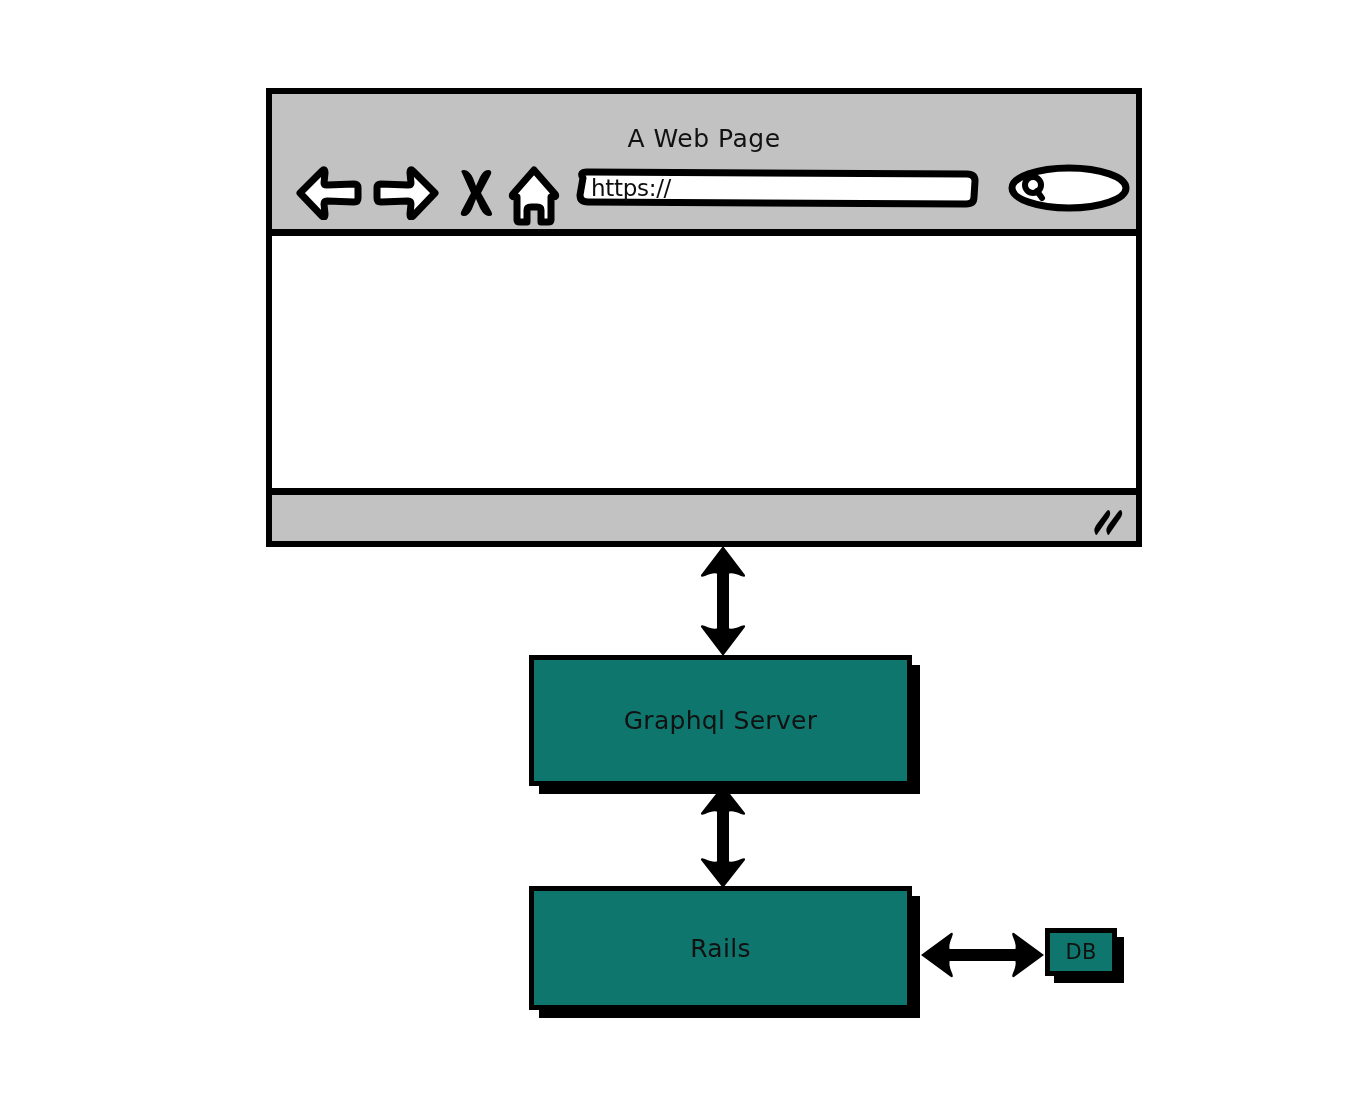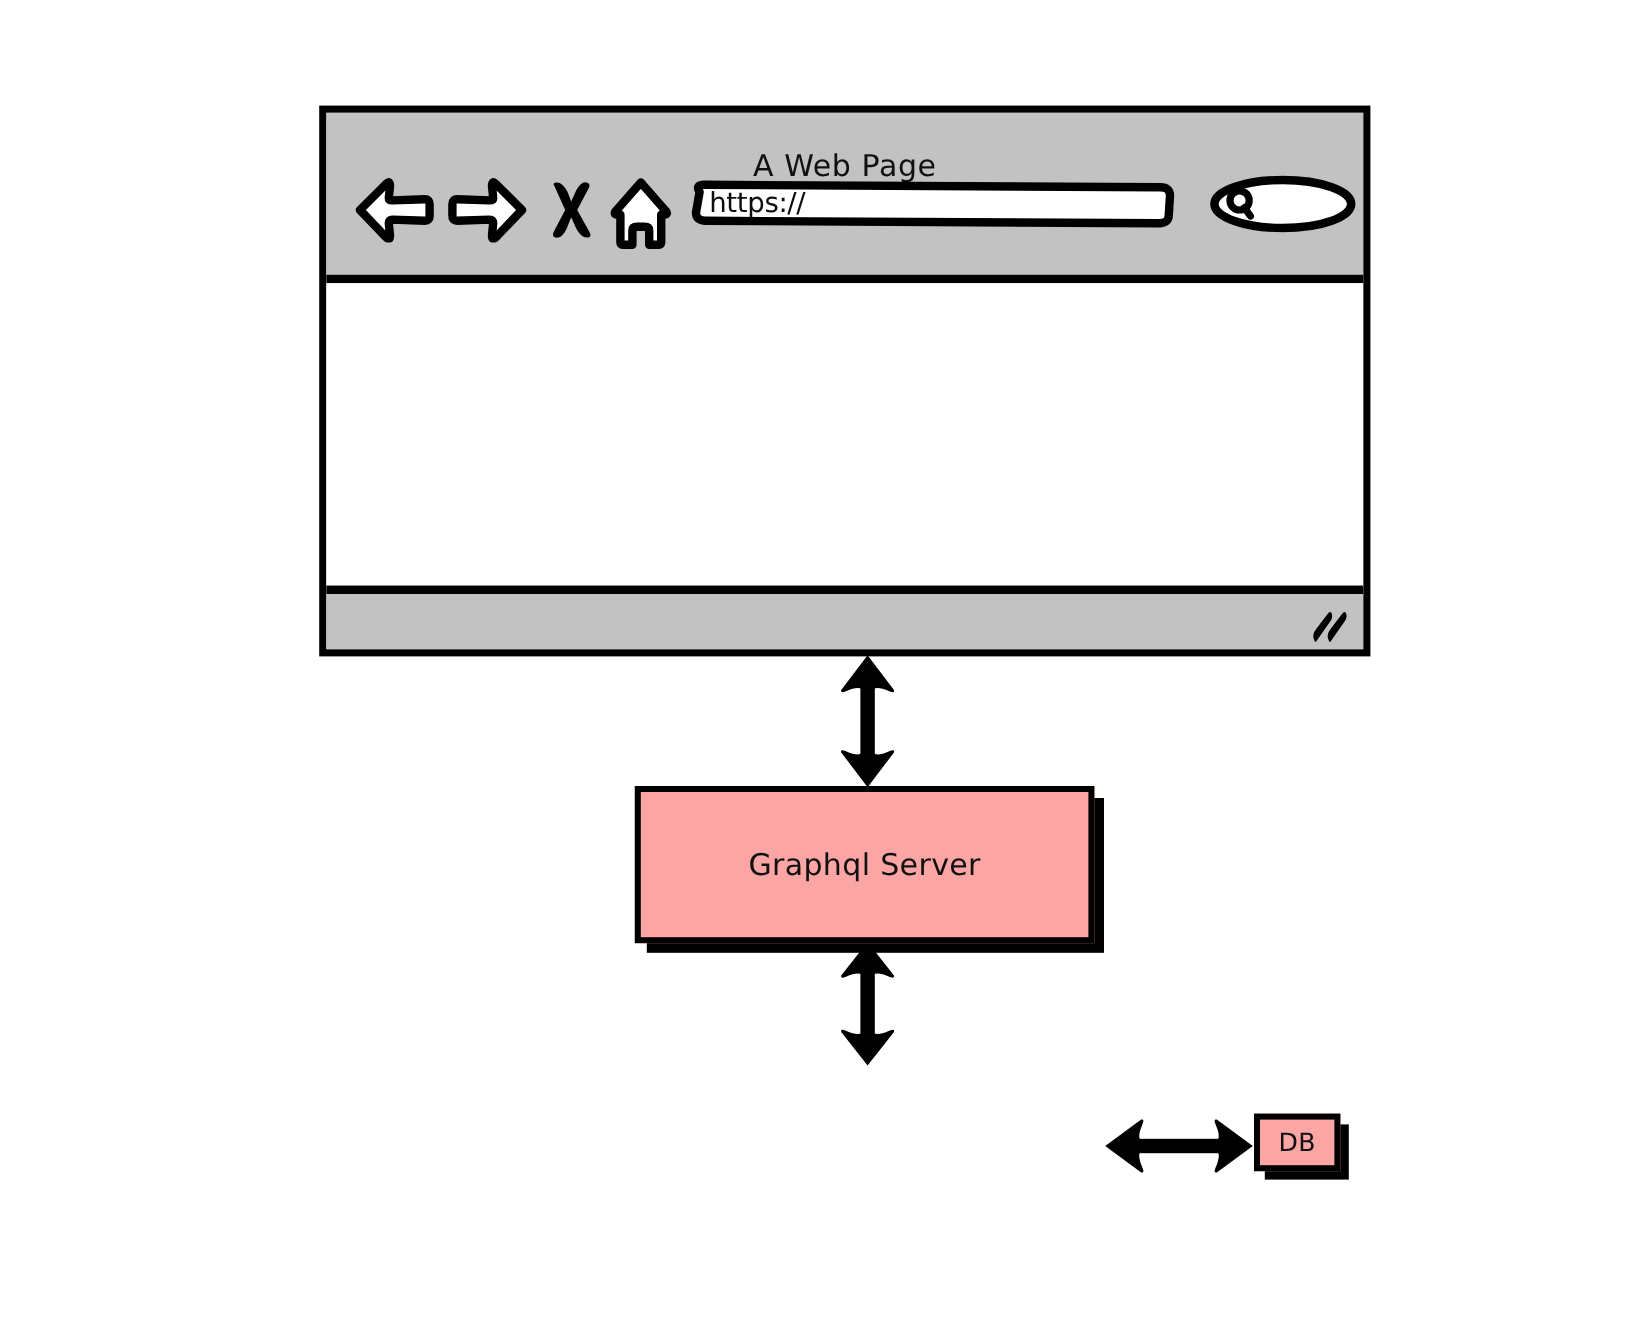--- a/index.html
+++ b/index.html
@@ -55,21 +55,21 @@
     text-align: center;
     font-size: 25px;
     letter-spacing: 0.5px;
     color: #111111;
     font-family: "DejaVu Sans", "Liberation Sans", sans-serif;
     margin-top: 20px;
   }
 
   .toolbar {
     position: absolute;
-    top: 46px;
+    top: 64px;
     left: 0;
     width: 100%;
     height: 70px;
     padding-left: 20px;
   }
 
   .tb-icon {
     position: absolute;
     top: 8px;
   }
@@ -130,21 +130,21 @@
     position: absolute;
     right: 12px;
     bottom: 4px;
     width: 34px;
     height: 30px;
   }
 
   
   .node-box {
     position: absolute;
-    background: #fca5a5;
+    background: #0f766e;
     border: 5px solid #000000;
     box-sizing: border-box;
     box-shadow: 9px 9px 0 -1px #000000;
     display: flex;
     align-items: center;
     justify-content: center;
   }
   .node-label {
     font-size: 25px;
     color: #111111;
@@ -275,18 +275,21 @@
       <rect x="24" y="19" width="78" height="12" fill="#000000"></rect>
       <path d="M1 25 L31 3 Q34 2 32 7 Q28 16 30 20 L25 20 L25 30 L30 30 Q28 34 32 43 Q34 48 31 47 Z" fill="#000000"></path>
       <path d="M124 25 L94 3 Q91 2 93 7 Q97 16 95 20 L100 20 L100 30 L95 30 Q97 34 93 43 Q91 48 94 47 Z" fill="#000000"></path>
     </svg>
   </div>
 
   <div class="node-box box-graphql">
     <span class="node-label">Graphql Server</span>
   </div>
 
+  <div class="node-box box-rails">
+    <span class="node-label">Rails</span>
+  </div>
 
   <div class="node-box box-db">
     <span class="node-label">DB</span>
   </div>
 
 </div>
 
 </body></html>

